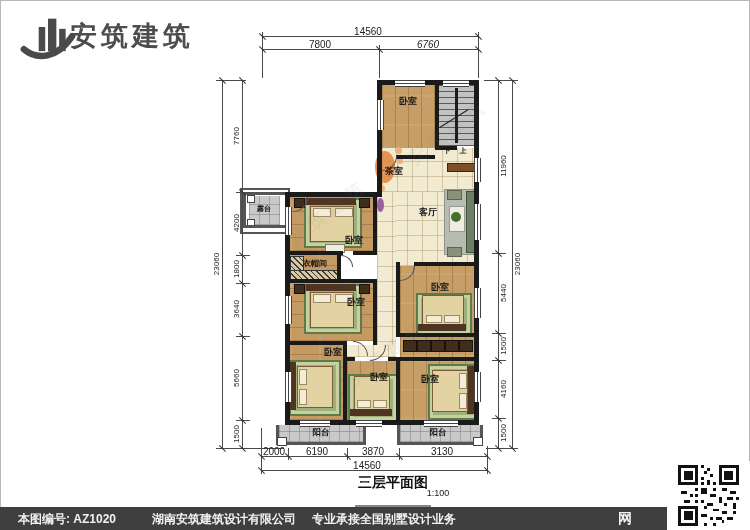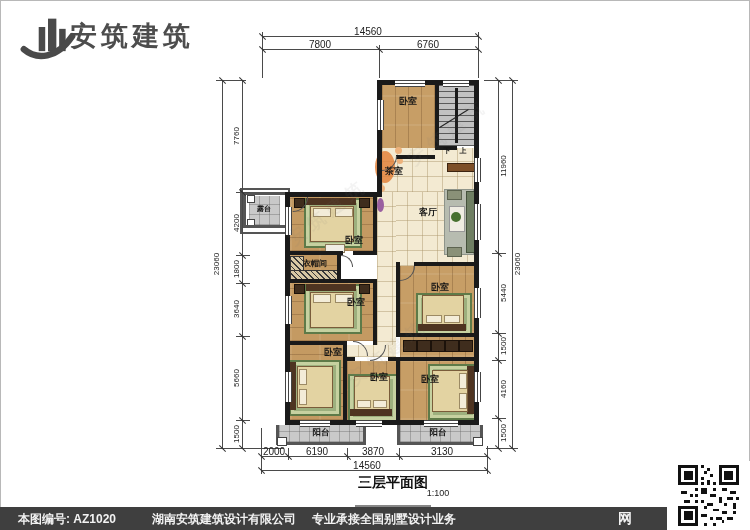--- a/index.html
+++ b/index.html
@@ -237,21 +237,21 @@
   <div class="vline" style="left:262px;top:32px;height:46px;"></div>
   <div class="vline" style="left:478px;top:32px;height:46px;"></div>
   <div class="vline" style="left:379px;top:45px;height:33px;"></div>
   <div class="tk" style="left:258px;top:36px;"></div>
   <div class="tk" style="left:474px;top:36px;"></div>
   <div class="tk" style="left:258px;top:49px;"></div>
   <div class="tk" style="left:375px;top:49px;"></div>
   <div class="tk" style="left:474px;top:49px;"></div>
   <div class="dimh" style="left:368px;top:31px;">14560</div>
   <div class="dimh" style="left:320px;top:44px;">7800</div>
-  <div class="dimh" style="left:428px;top:44px;">6760</div>
+  <div class="dimh" style="left:428px;top:44px;font-style:italic;">6760</div>
 
   <div class="hline" style="left:261px;top:456px;width:226px;"></div>
   <div class="hline" style="left:261px;top:470px;width:226px;"></div>
   <div class="vline" style="left:261px;top:428px;height:46px;"></div>
   <div class="vline" style="left:487px;top:446px;height:28px;"></div>
   <div class="vline" style="left:288px;top:448px;height:12px;"></div>
   <div class="vline" style="left:347px;top:448px;height:12px;"></div>
   <div class="vline" style="left:399px;top:448px;height:12px;"></div>
   <div class="tk" style="left:257px;top:456px;"></div>
   <div class="tk" style="left:284px;top:456px;"></div>

